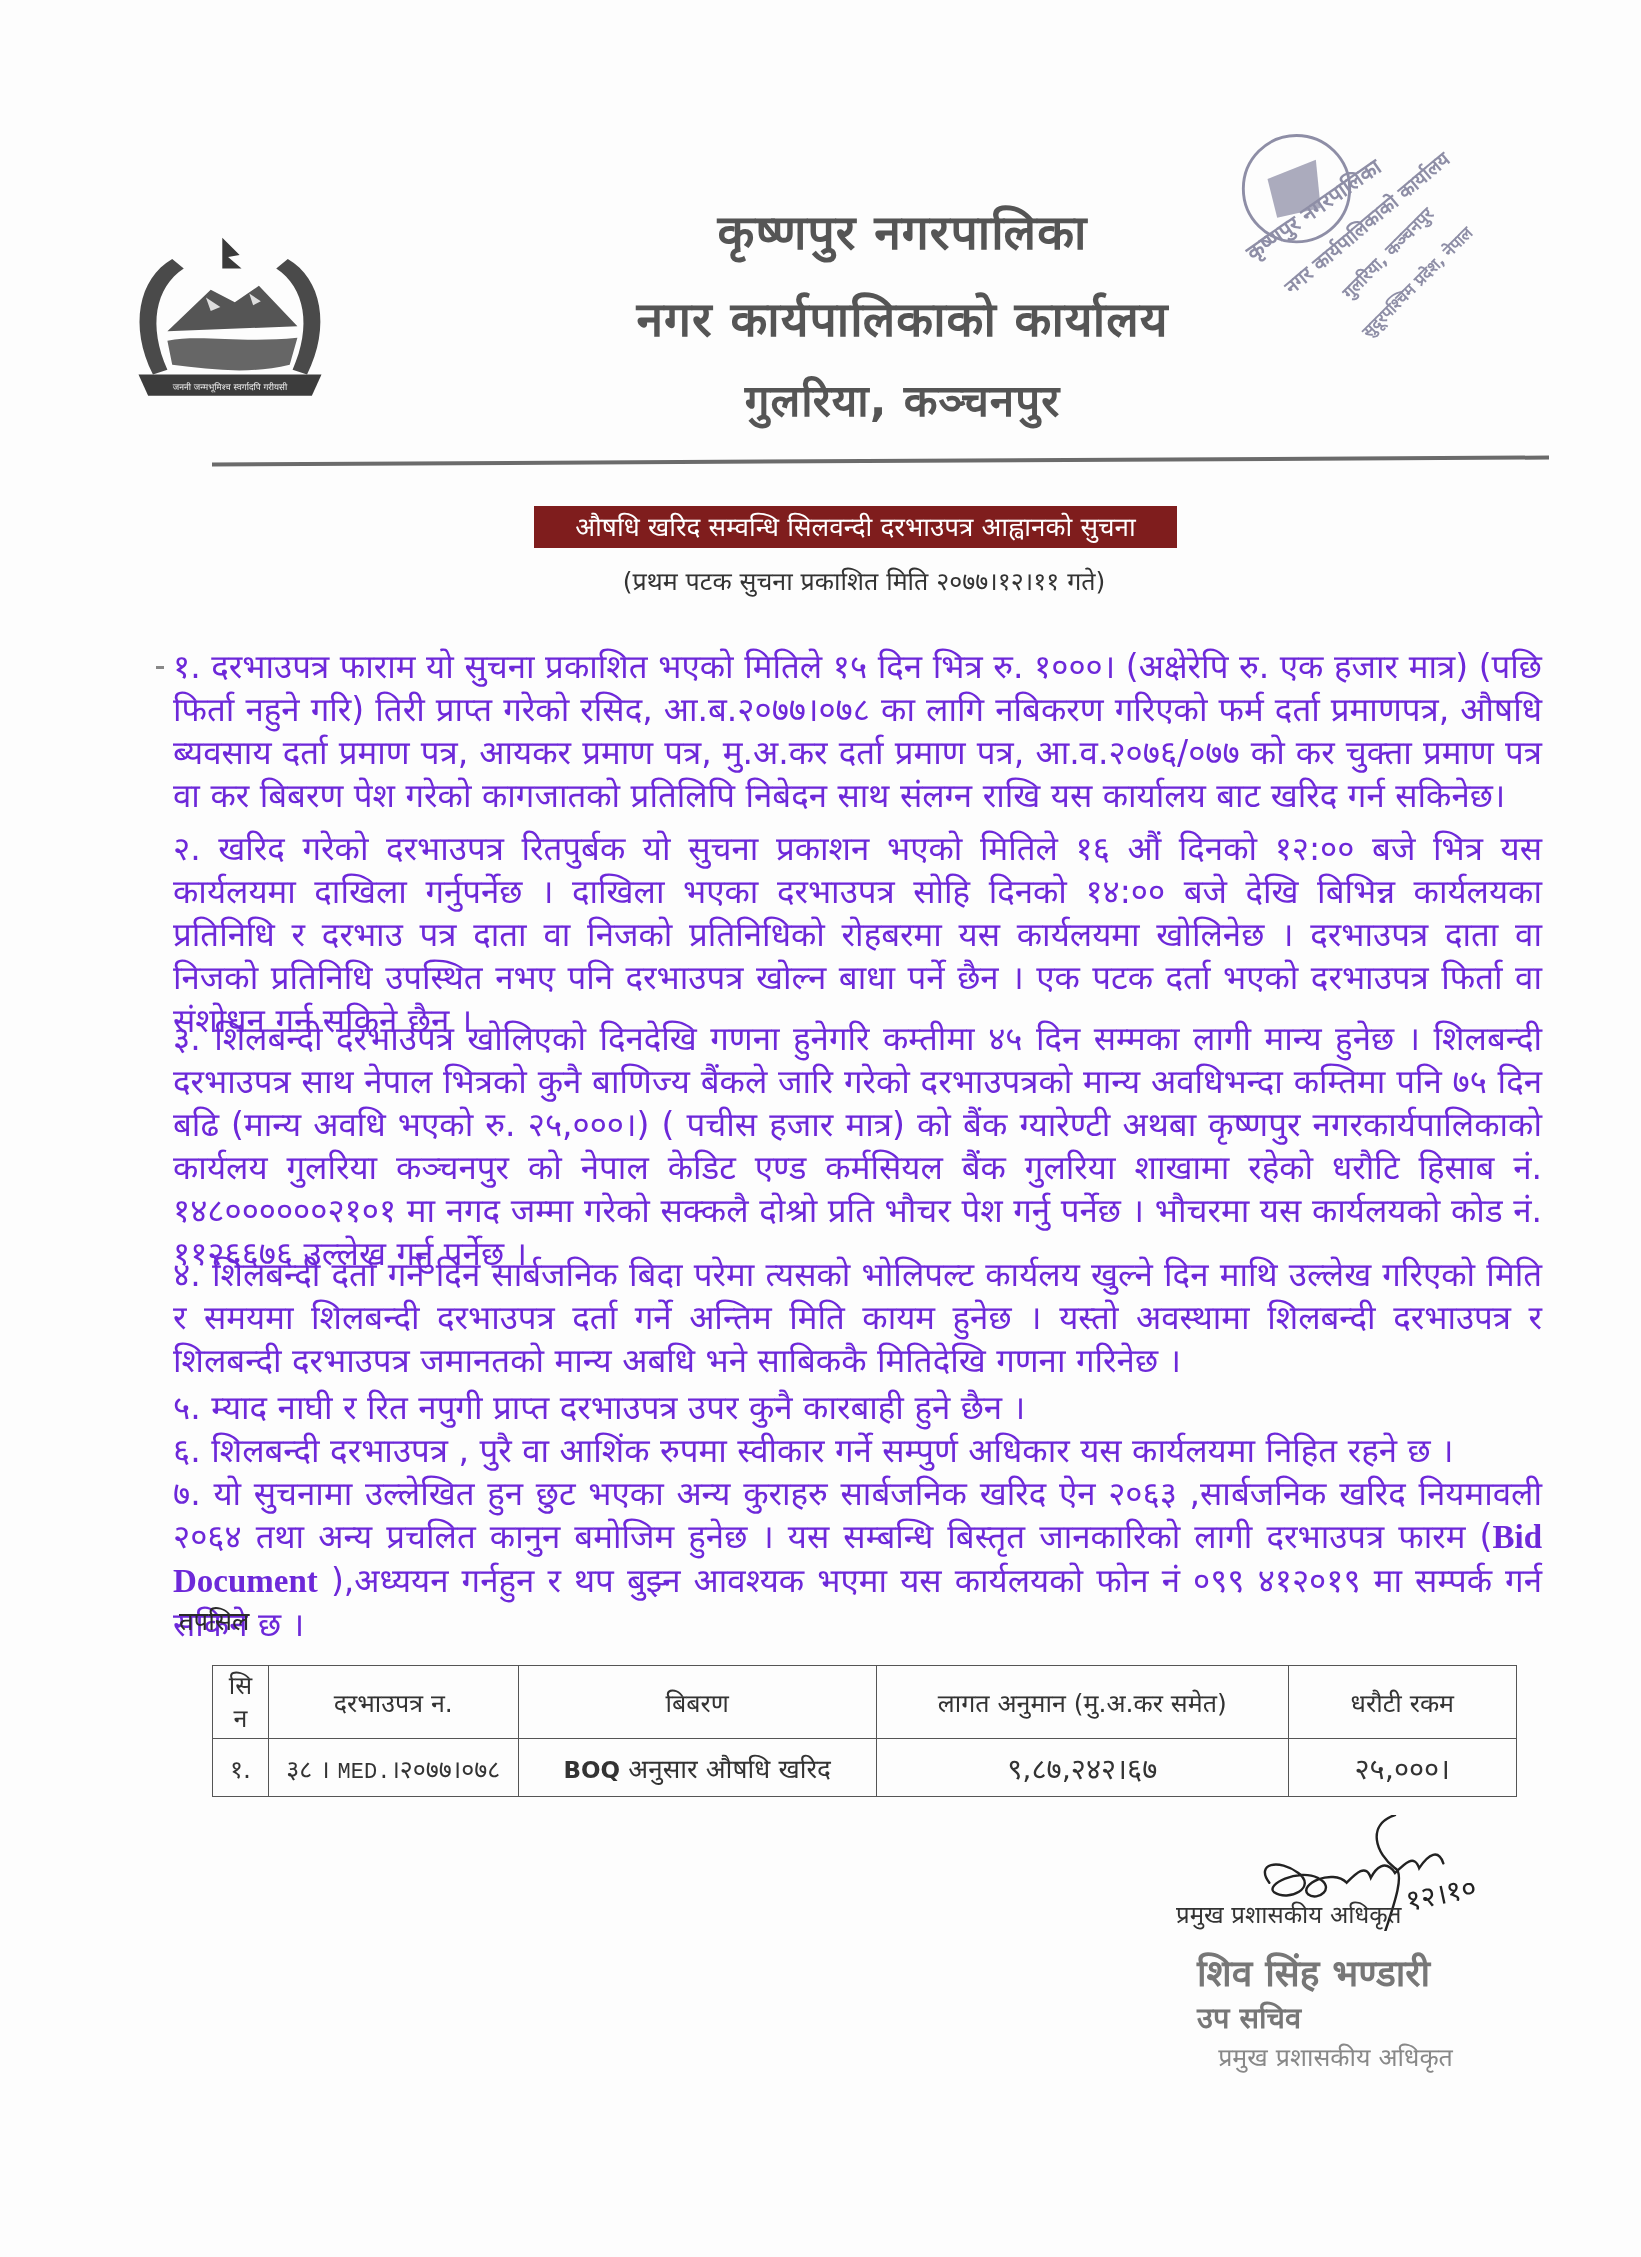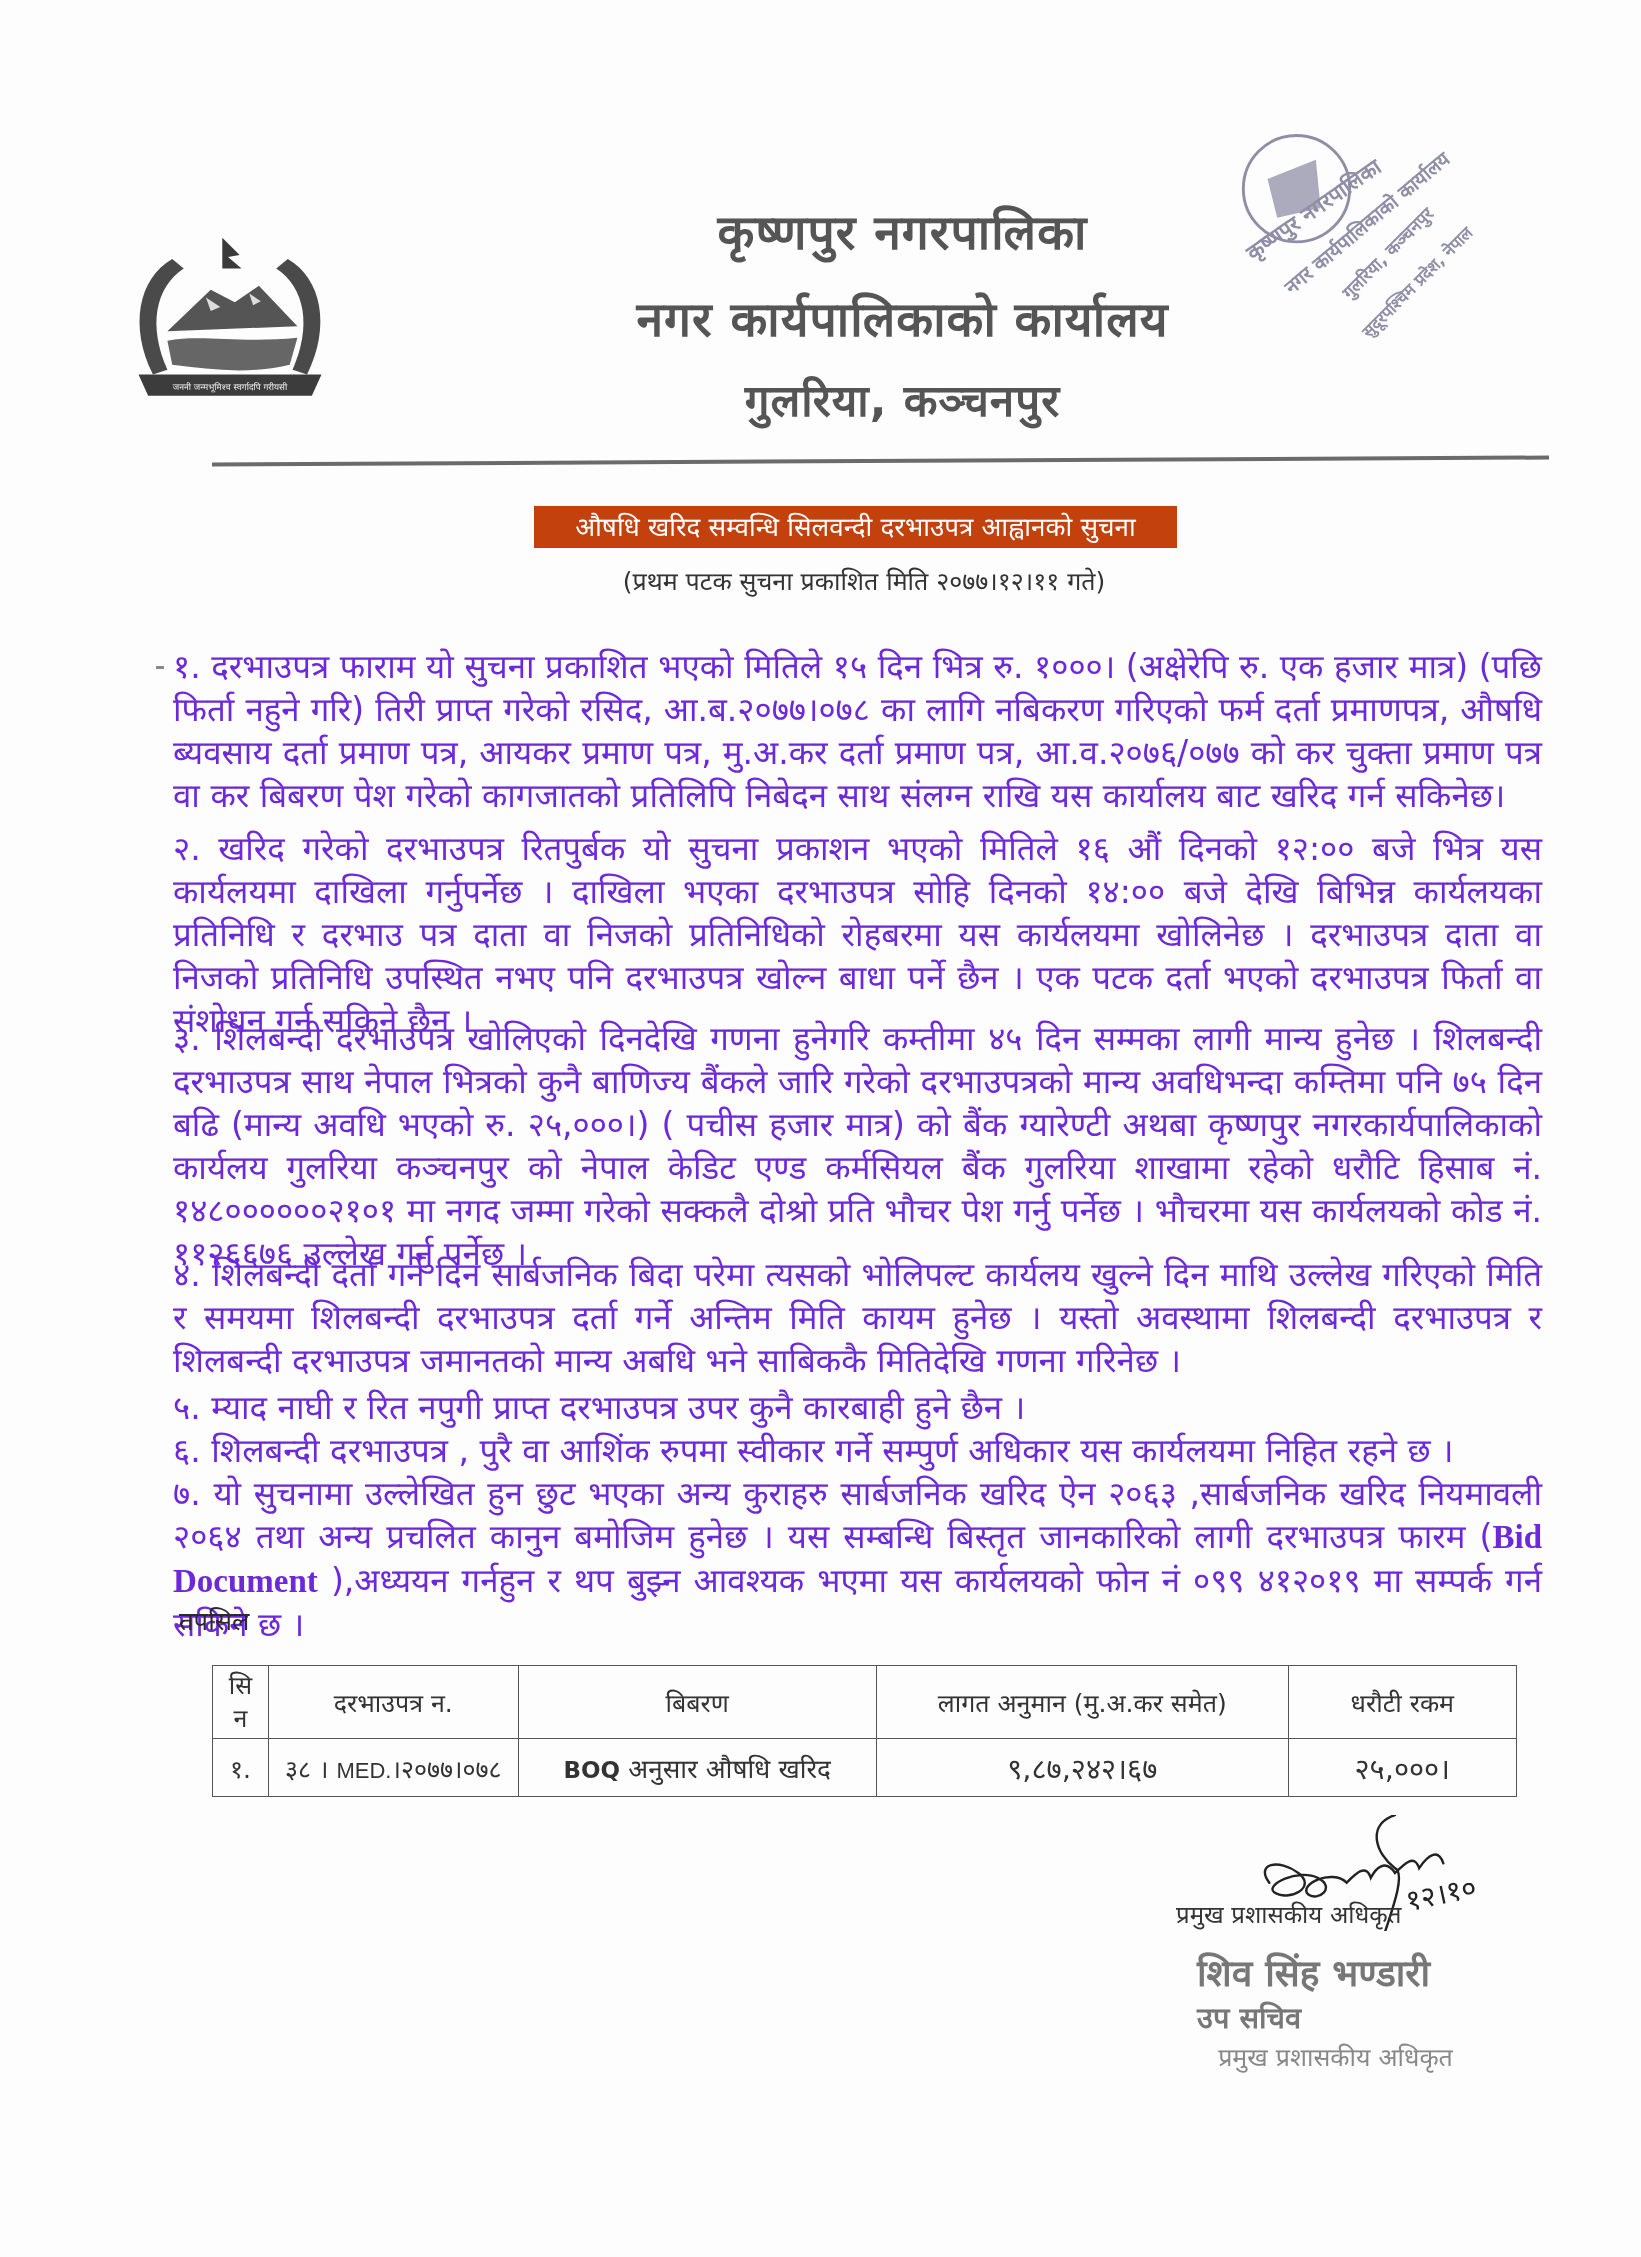--- a/index.html
+++ b/index.html
@@ -50,21 +50,21 @@
       position: absolute;
       left: 212px; top: 459px;
       width: 1337px; height: 3.9px;
       background: #6b6b6b;
       transform: rotate(-0.3deg);
     }
     .notice-title-wrap {
       position: absolute;
       left: 534px; top: 506px;
       width: 643px; height: 42px;
-      background: #c2410c;
+      background: #7f1d1d;
     }
     .notice-title {
       display: block;
       color: #ffffff;
       font-size: 26px;
       line-height: 42px;
       text-align: center;
       white-space: nowrap;
     }
     .notice-subtitle {
@@ -128,21 +128,21 @@
       font-weight: normal;
       padding: 0 5.8px;
     }
     .tbl thead tr { height: 73px; }
     .tbl tbody tr { height: 58px; }
     .c-sn { width: 43px; line-height: 33px; }
     .c-bid { width: 235px; }
     .c-desc { width: 343px; }
     .c-cost { width: 396px; }
     .c-dep { width: 214px; }
-    .bid-en { font-family: Liberation Sans, sans-serif; font-size: 22px; }
+    .bid-en { font-family: Liberation Mono, monospace; font-size: 22px; }
     .desc-cell { font-size: 26px; }
     .desc-cell .boq { font-weight: bold; font-size: 23px; }
     .big-num { font-size: 29px; }
 
     
     .signature {
       position: absolute;
       left: 1250px; top: 1815px;
       width: 261px; height: 116px;
     }

